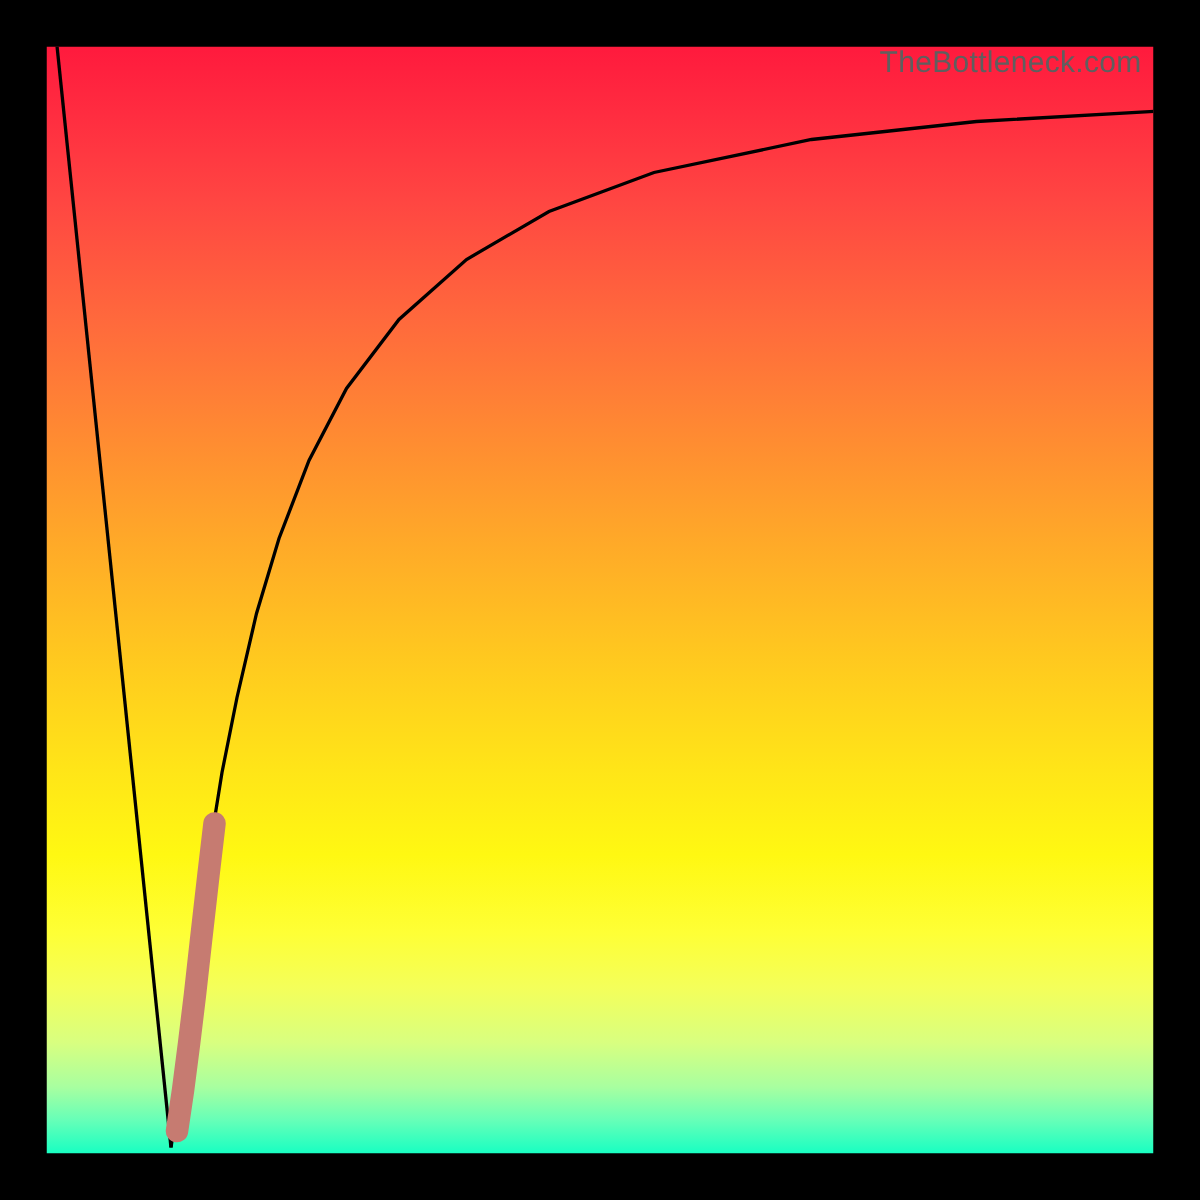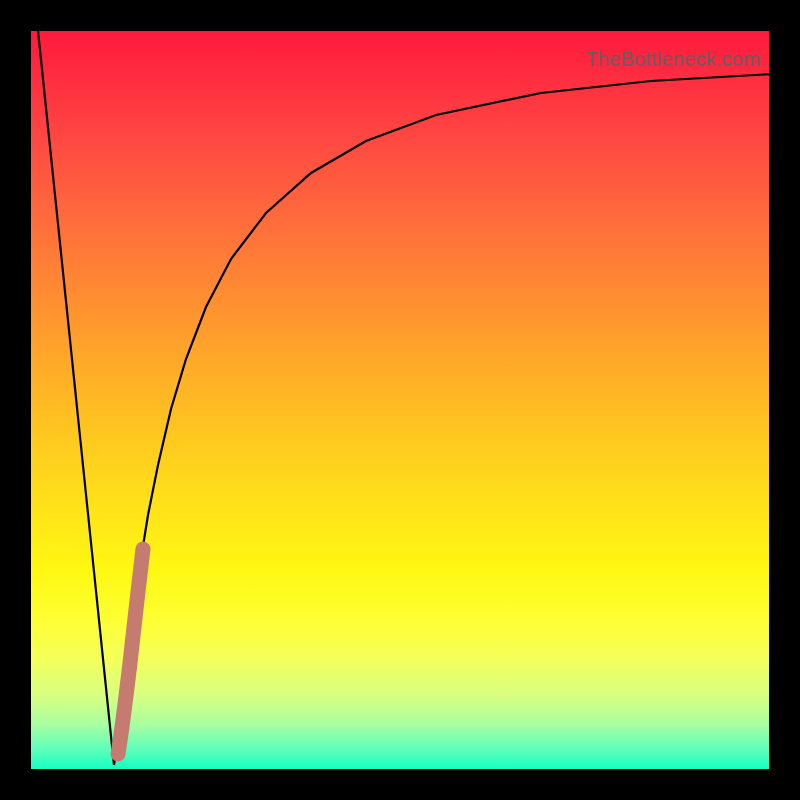--- a/index.html
+++ b/index.html
@@ -42,21 +42,21 @@
       #feff35 80%,
       #f4ff5a 85%,
       #d8ff80 90%,
       #a8ffa0 94%,
       #66ffb8 97%,
       #18ffc2 100%
     );
   }
   .watermark {
     position: absolute;
-    top: 17px;
+    top: 0;
     right: 8px;
     color: #5f5f5f;
     font-size: 20px;
     font-weight: 500;
     letter-spacing: 0.2px;
     user-select: none;
   }
   svg.curves {
     position: absolute;
     inset: 0;

